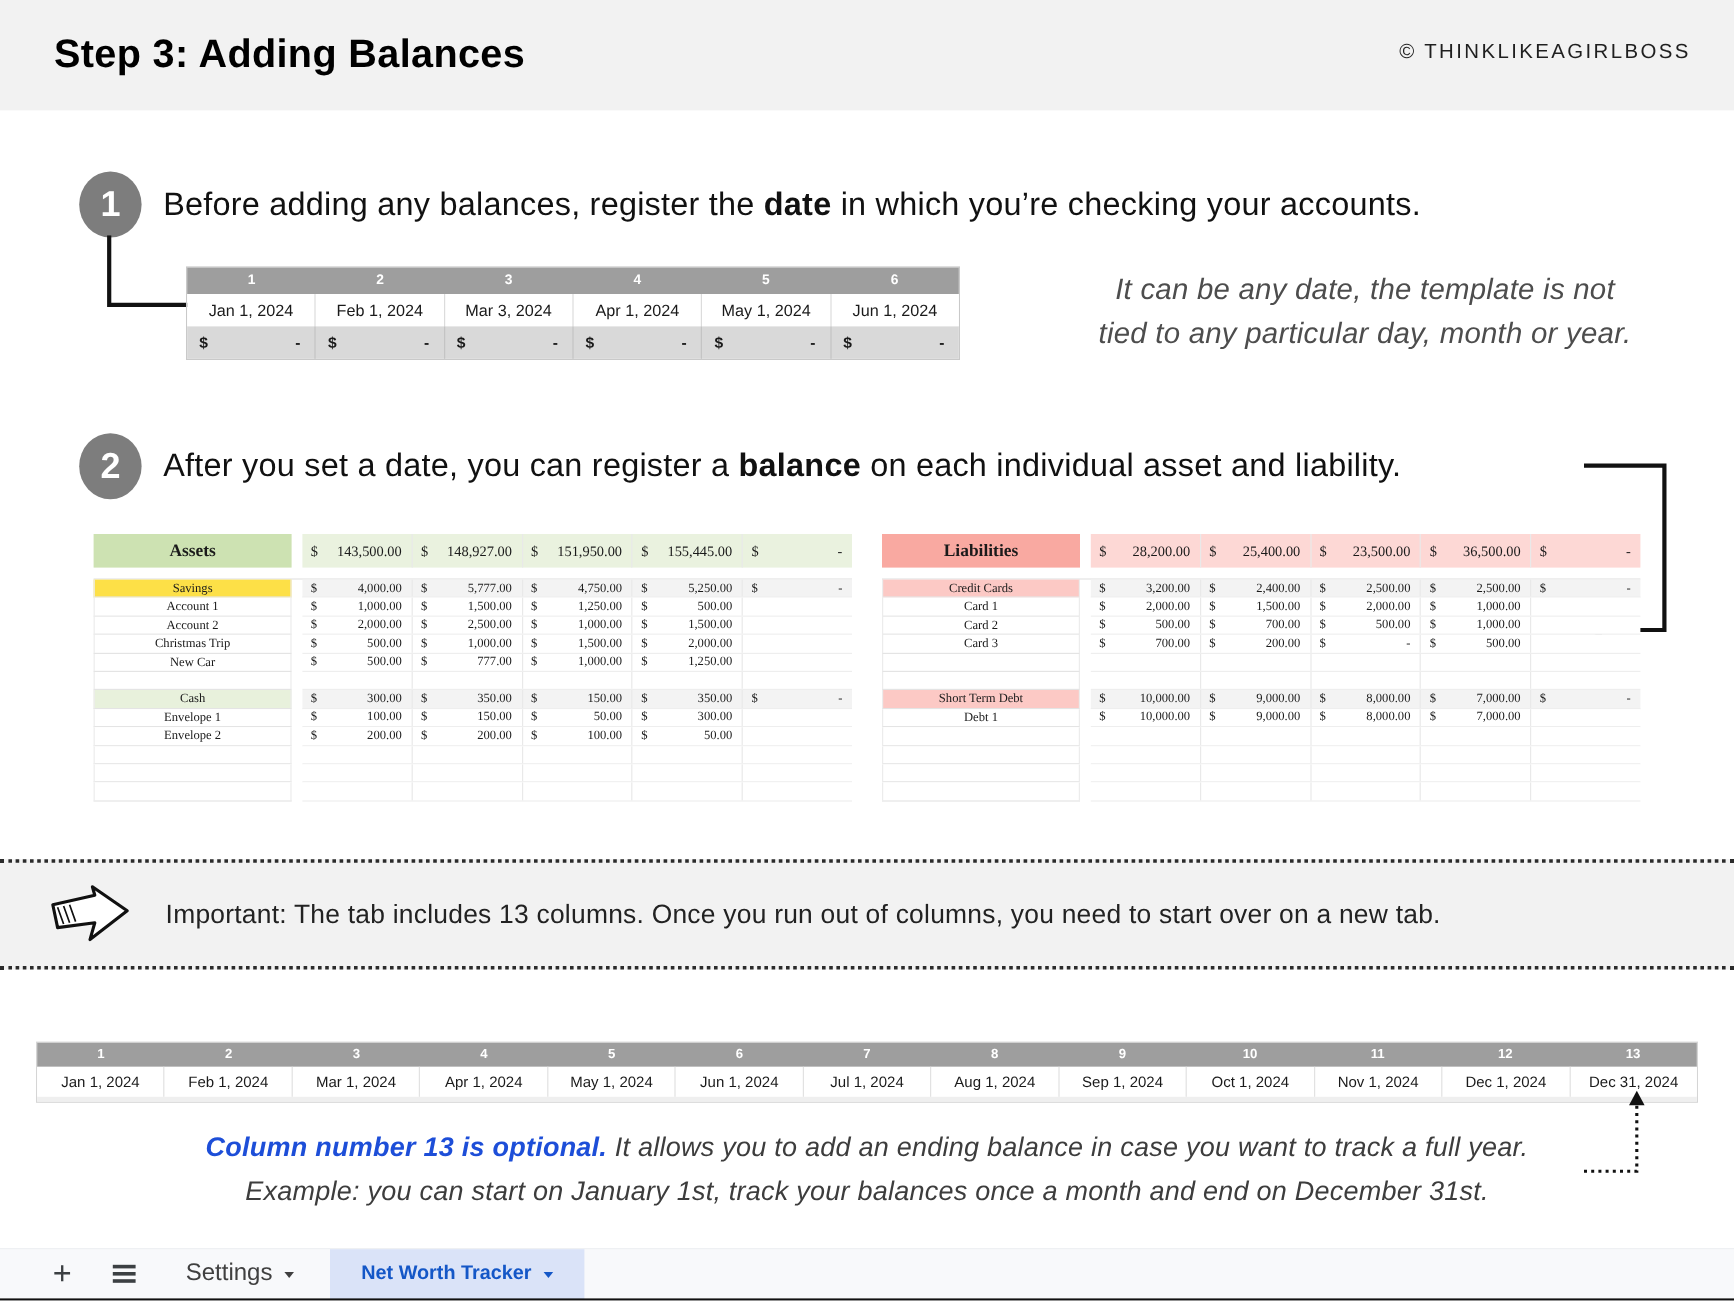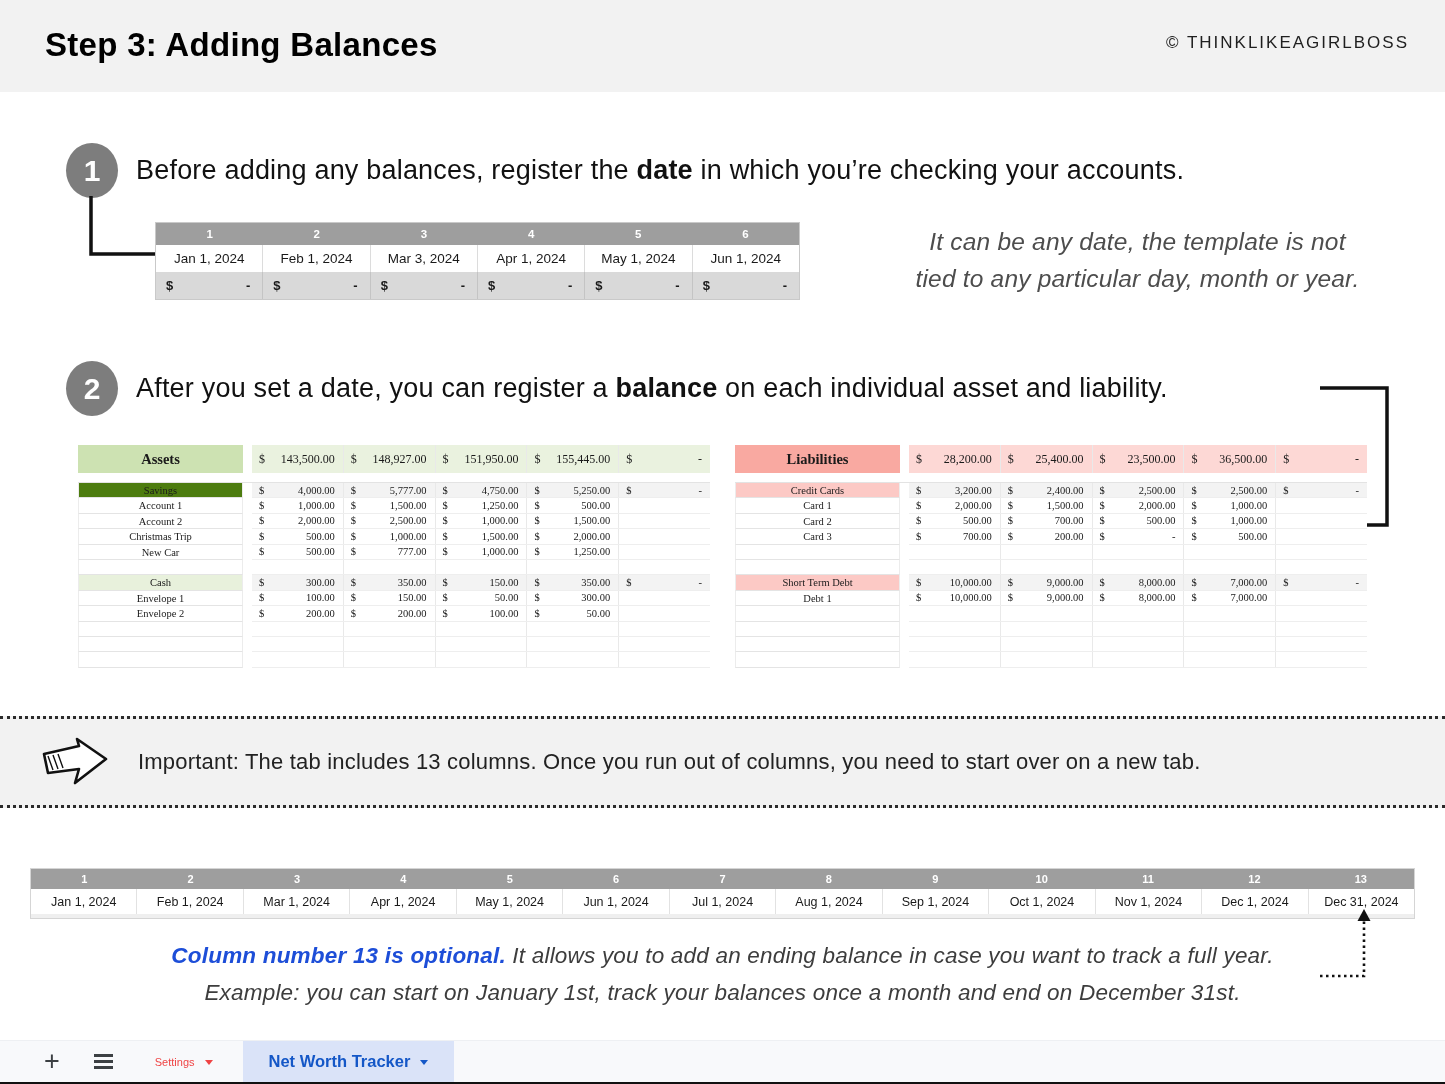--- a/index.html
+++ b/index.html
@@ -86,21 +86,21 @@
   .footnote b { font-weight:800; color:#1d4ed8; }
 
   
   .tab-bar { position:absolute; left:0; bottom:2px; width:100%; height:42px; background:#f8f9fb;
     display:flex; align-items:center; border-top:1px solid #eef0f3; }
   .bottom-edge { position:absolute; left:0; bottom:0; width:100%; height:2px; background:#111; }
   .tb-plus { margin-left:44px; font-size:27px; font-weight:300; color:#3c4043; line-height:1; cursor:pointer; }
   .tb-menu { margin-left:34px; display:flex; flex-direction:column; gap:3.4px; cursor:pointer; }
   .tb-menu i { display:block; width:19px; height:2.6px; background:#3c4043; }
   .tb-tab { display:flex; align-items:center; gap:10px; cursor:pointer; }
-  .tb-settings { margin-left:42px; color:#ef4444; font-size:11px; font-weight:500; }
+  .tb-settings { margin-left:42px; color:#404040; font-size:20px; font-weight:500; }
   .tb-active { margin-left:30px; height:42px; padding:0 26px; background:#dae3f8; color:#1457c7; font-weight:700; font-size:16.5px; }
   .caret { width:0; height:0; border-left:4.5px solid transparent; border-right:4.5px solid transparent; border-top:5.5px solid currentColor; margin-top:2px; }
 </style>
 </head>
 <body>
 
 <div class="page">
 
   <div class="header-band">
     <div class="page-title">Step 3: Adding Balances</div>
@@ -198,21 +198,21 @@
             <span class="amt">155,445.00</span>
           </div>
           <div class="val-cell">
             <span class="cur">$</span>
             <span class="amt">-</span>
           </div>
         </div>
     </div>
     <div class="bt-body">
         <div class="bt-row">
-          <div class="bt-label" style="background: #4d7c0f;">Savings</div>
+          <div class="bt-label" style="background: #fde047;">Savings</div>
           <div class="bt-values" style="background: rgb(243, 243, 243);">
             <div class="val-cell">
               <span class="cur">$</span>
               <span class="amt">4,000.00</span>
             </div>
             <div class="val-cell">
               <span class="cur">$</span>
               <span class="amt">5,777.00</span>
             </div>
             <div class="val-cell">

